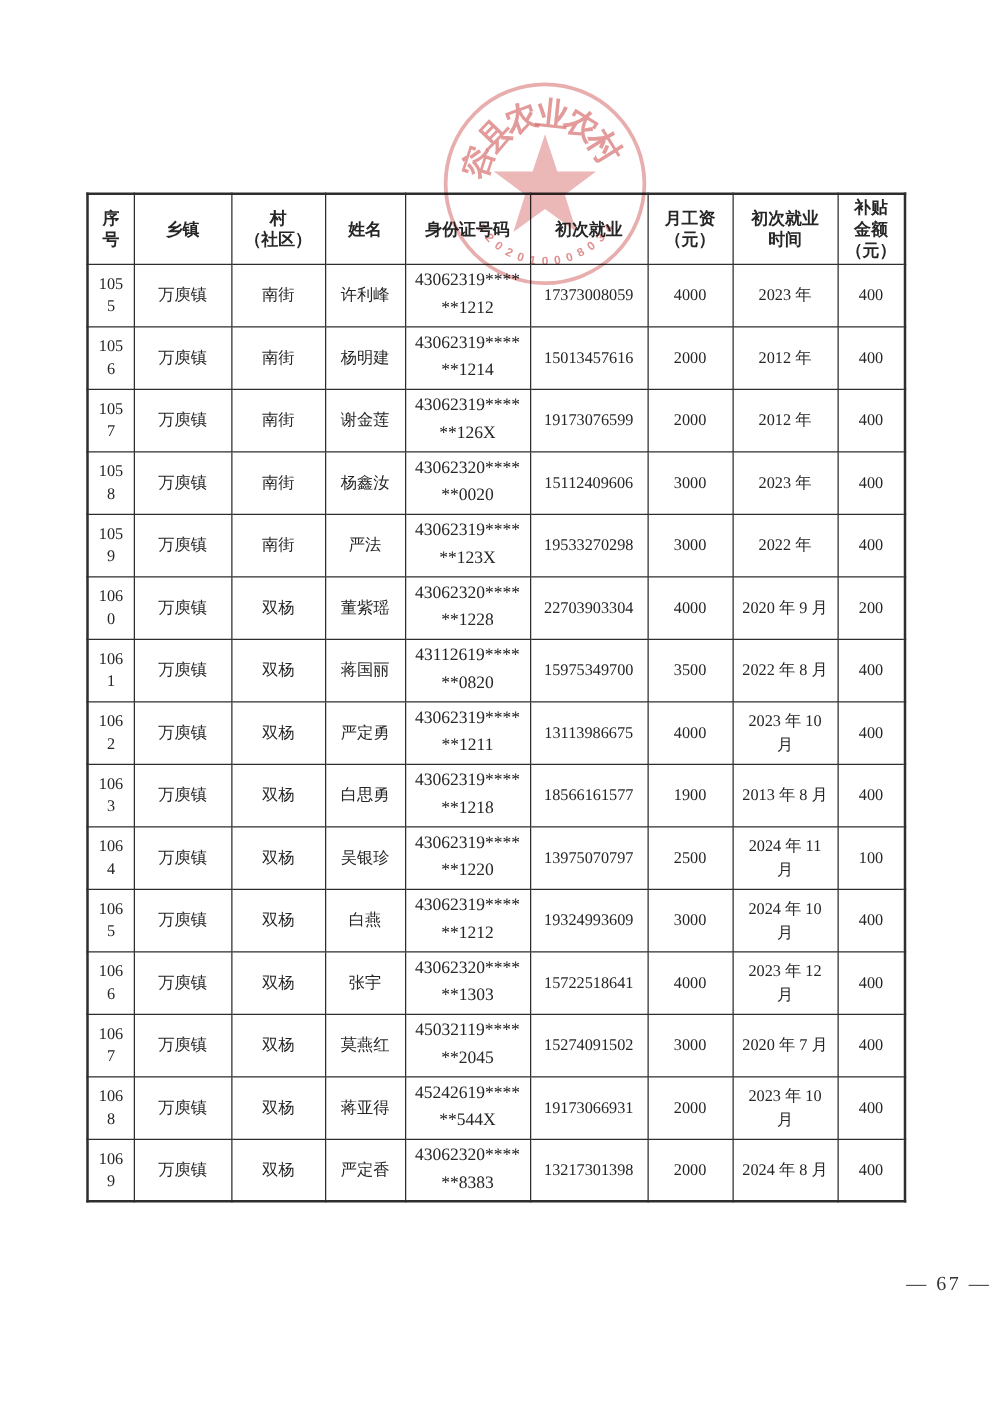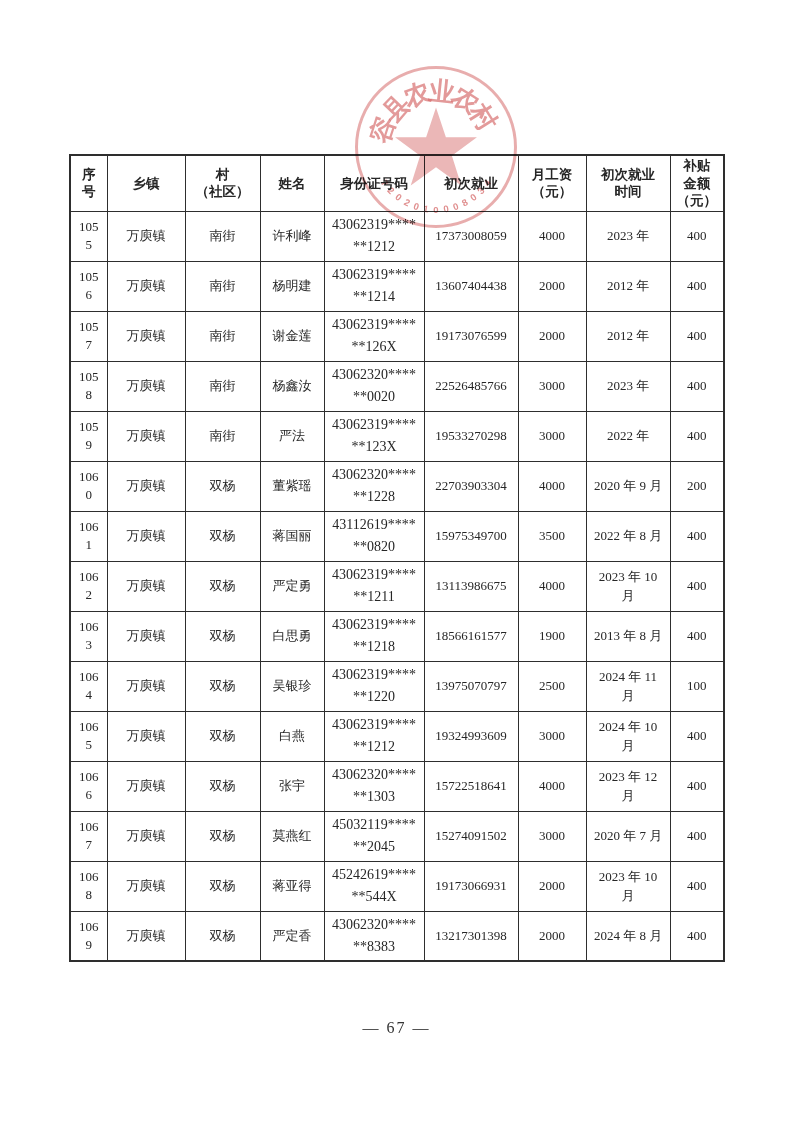--- a/index.html
+++ b/index.html
@@ -57,21 +57,21 @@
     font-family:"Liberation Sans","DejaVu Sans",sans-serif;
   }
   .stamp .arc-code span{
     font-size:9.5px;font-weight:600;opacity:.75;
     font-family:"Liberation Sans","DejaVu Sans",sans-serif;
   }
 
   
   .pageno{
     position:absolute;left:0;right:0;top:1019px;
-    text-align:center;font-size:16px;letter-spacing:2px;color:#333;
+    text-align:right;font-size:16px;letter-spacing:2px;color:#333;
   }
 </style>
 </head>
 <body>
 
 <div class="page">
 
   <table class="subsidy-table">
     <colgroup>
       <col style="width:37px">
@@ -120,21 +120,21 @@
         </tr>
 
         <tr>
           <td class="c-no">105
 6</td>
           <td>万庾镇</td>
           <td>南街</td>
           <td>杨明建</td>
           <td class="c-id">43062319****
 **1214</td>
-          <td>13607404438</td>
+          <td>15013457616</td>
           <td>2000</td>
           <td>2012 年</td>
           <td>400</td>
         </tr>
 
         <tr>
           <td class="c-no">105
 7</td>
           <td>万庾镇</td>
           <td>南街</td>
@@ -148,21 +148,21 @@
         </tr>
 
         <tr>
           <td class="c-no">105
 8</td>
           <td>万庾镇</td>
           <td>南街</td>
           <td>杨鑫汝</td>
           <td class="c-id">43062320****
 **0020</td>
-          <td>22526485766</td>
+          <td>15112409606</td>
           <td>3000</td>
           <td>2023 年</td>
           <td>400</td>
         </tr>
 
         <tr>
           <td class="c-no">105
 9</td>
           <td>万庾镇</td>
           <td>南街</td>

